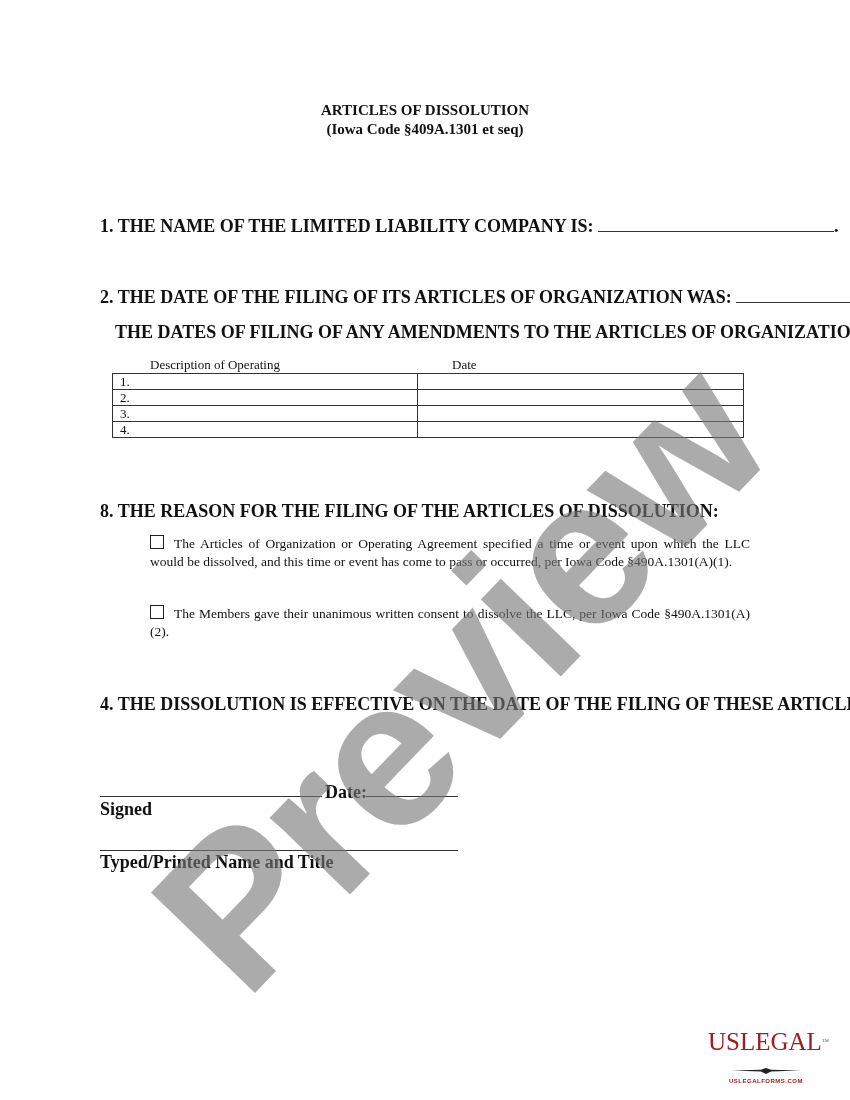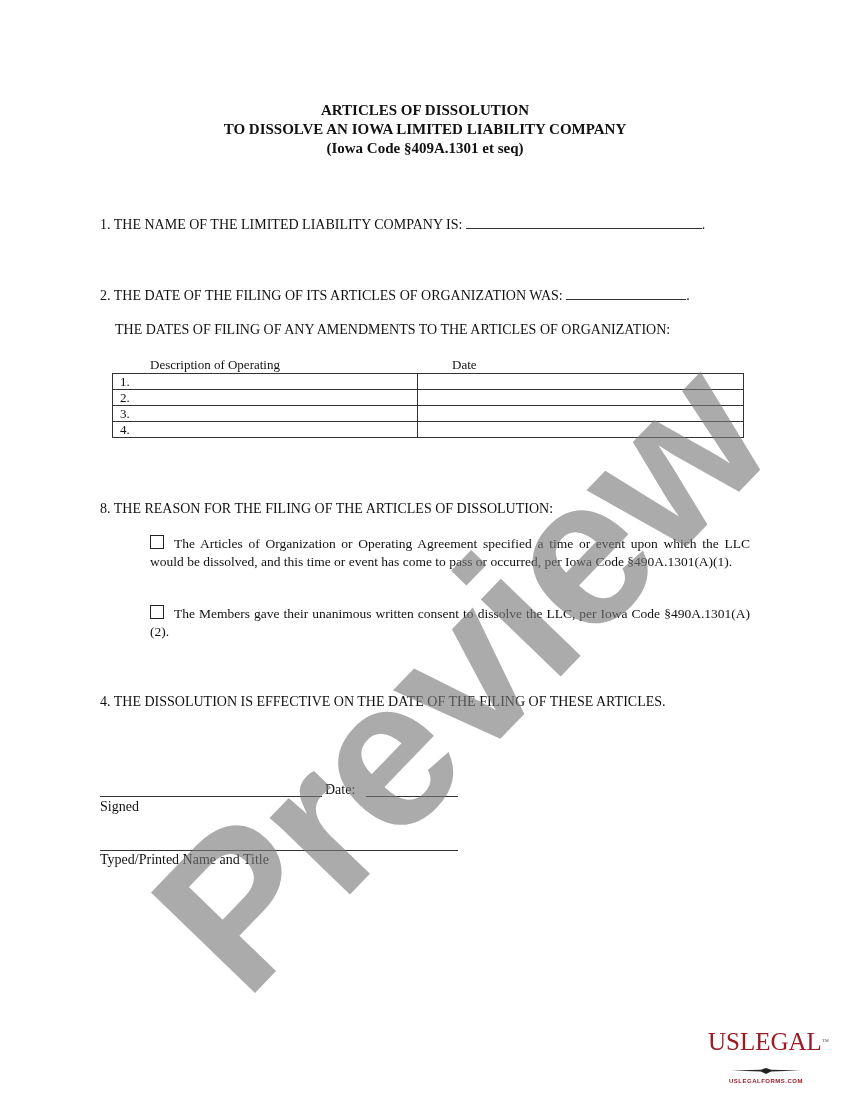--- a/index.html
+++ b/index.html
@@ -1,21 +1,21 @@
 <!DOCTYPE html>
 <html><head>
 <meta charset="utf-8">
 <style>
   html, body { margin:0; padding:0; }
   body { width:850px; height:1100px; background:#ffffff; position:relative; overflow:hidden;
          font-family:"Liberation Serif", "DejaVu Serif", serif; color:#111; }
   .page { position:absolute; left:0; top:0; width:850px; height:804px; }
   .title { position:absolute; left:0; width:850px; text-align:center; font-weight:bold; font-size:15px; line-height:19px; top:101px; }
   .title div { white-space:nowrap; }
-  .line { position:absolute; font-size:14px; white-space:nowrap; }
+  .line { position:absolute; font-size:18px; white-space:nowrap;font-weight:bold; }
   .blank { display:inline-block; border-bottom:1px solid #333; height:12px; vertical-align:baseline; }
   table.amend { position:absolute; left:112px; top:373px; width:632px; border-collapse:collapse; font-size:13px; }
   table.amend td { border:1.5px solid #333; height:15px; padding:0 0 0 7px; line-height:15px; }
   table.amend td.c2 { width:318px; }
   .thead { position:absolute; top:357px; font-size:13px; }
   .para { position:absolute; left:150px; width:600px; font-size:13.5px; line-height:18px; text-align:justify; }
   .chk { display:inline-block; width:12px; height:12px; border:1.3px solid #222; vertical-align:-1px; margin-right:10px; }
   .sigline { position:absolute; border-bottom:1px solid #333; }
   .watermark { position:absolute; left:100px; top:470px; font-family:"Liberation Sans", "DejaVu Sans", sans-serif;
                font-weight:bold; font-size:210px; color:rgba(120,120,120,0.62); transform:rotate(-46deg);
@@ -26,21 +26,20 @@
   .logo .wing { height:6px; margin:1px auto 0; width:80px; position:relative; }
   .logo .url { font-family:"Liberation Sans", sans-serif; font-size:6px; color:#9b1c25; letter-spacing:0.5px; font-weight:bold; }
 </style>
 </head>
 <body>
 
 <div class="page">
 
   <div class="title">
     <div>ARTICLES OF DISSOLUTION</div>
-    <div>TO DISSOLVE AN IOWA LIMITED LIABILITY COMPANY</div>
     <div>(Iowa Code §409A.1301 et seq)</div>
   </div>
 
   <div class="line" style="left:100px; top:216px;">
     <span>1. THE NAME OF THE LIMITED LIABILITY COMPANY IS:</span>
     <span class="blank" style="width:236px;"></span><span>.</span>
   </div>
 
   <div class="line" style="left:100px; top:287px;text-align:center;">
     <span>2. THE DATE OF THE FILING OF ITS ARTICLES OF ORGANIZATION WAS:</span>

